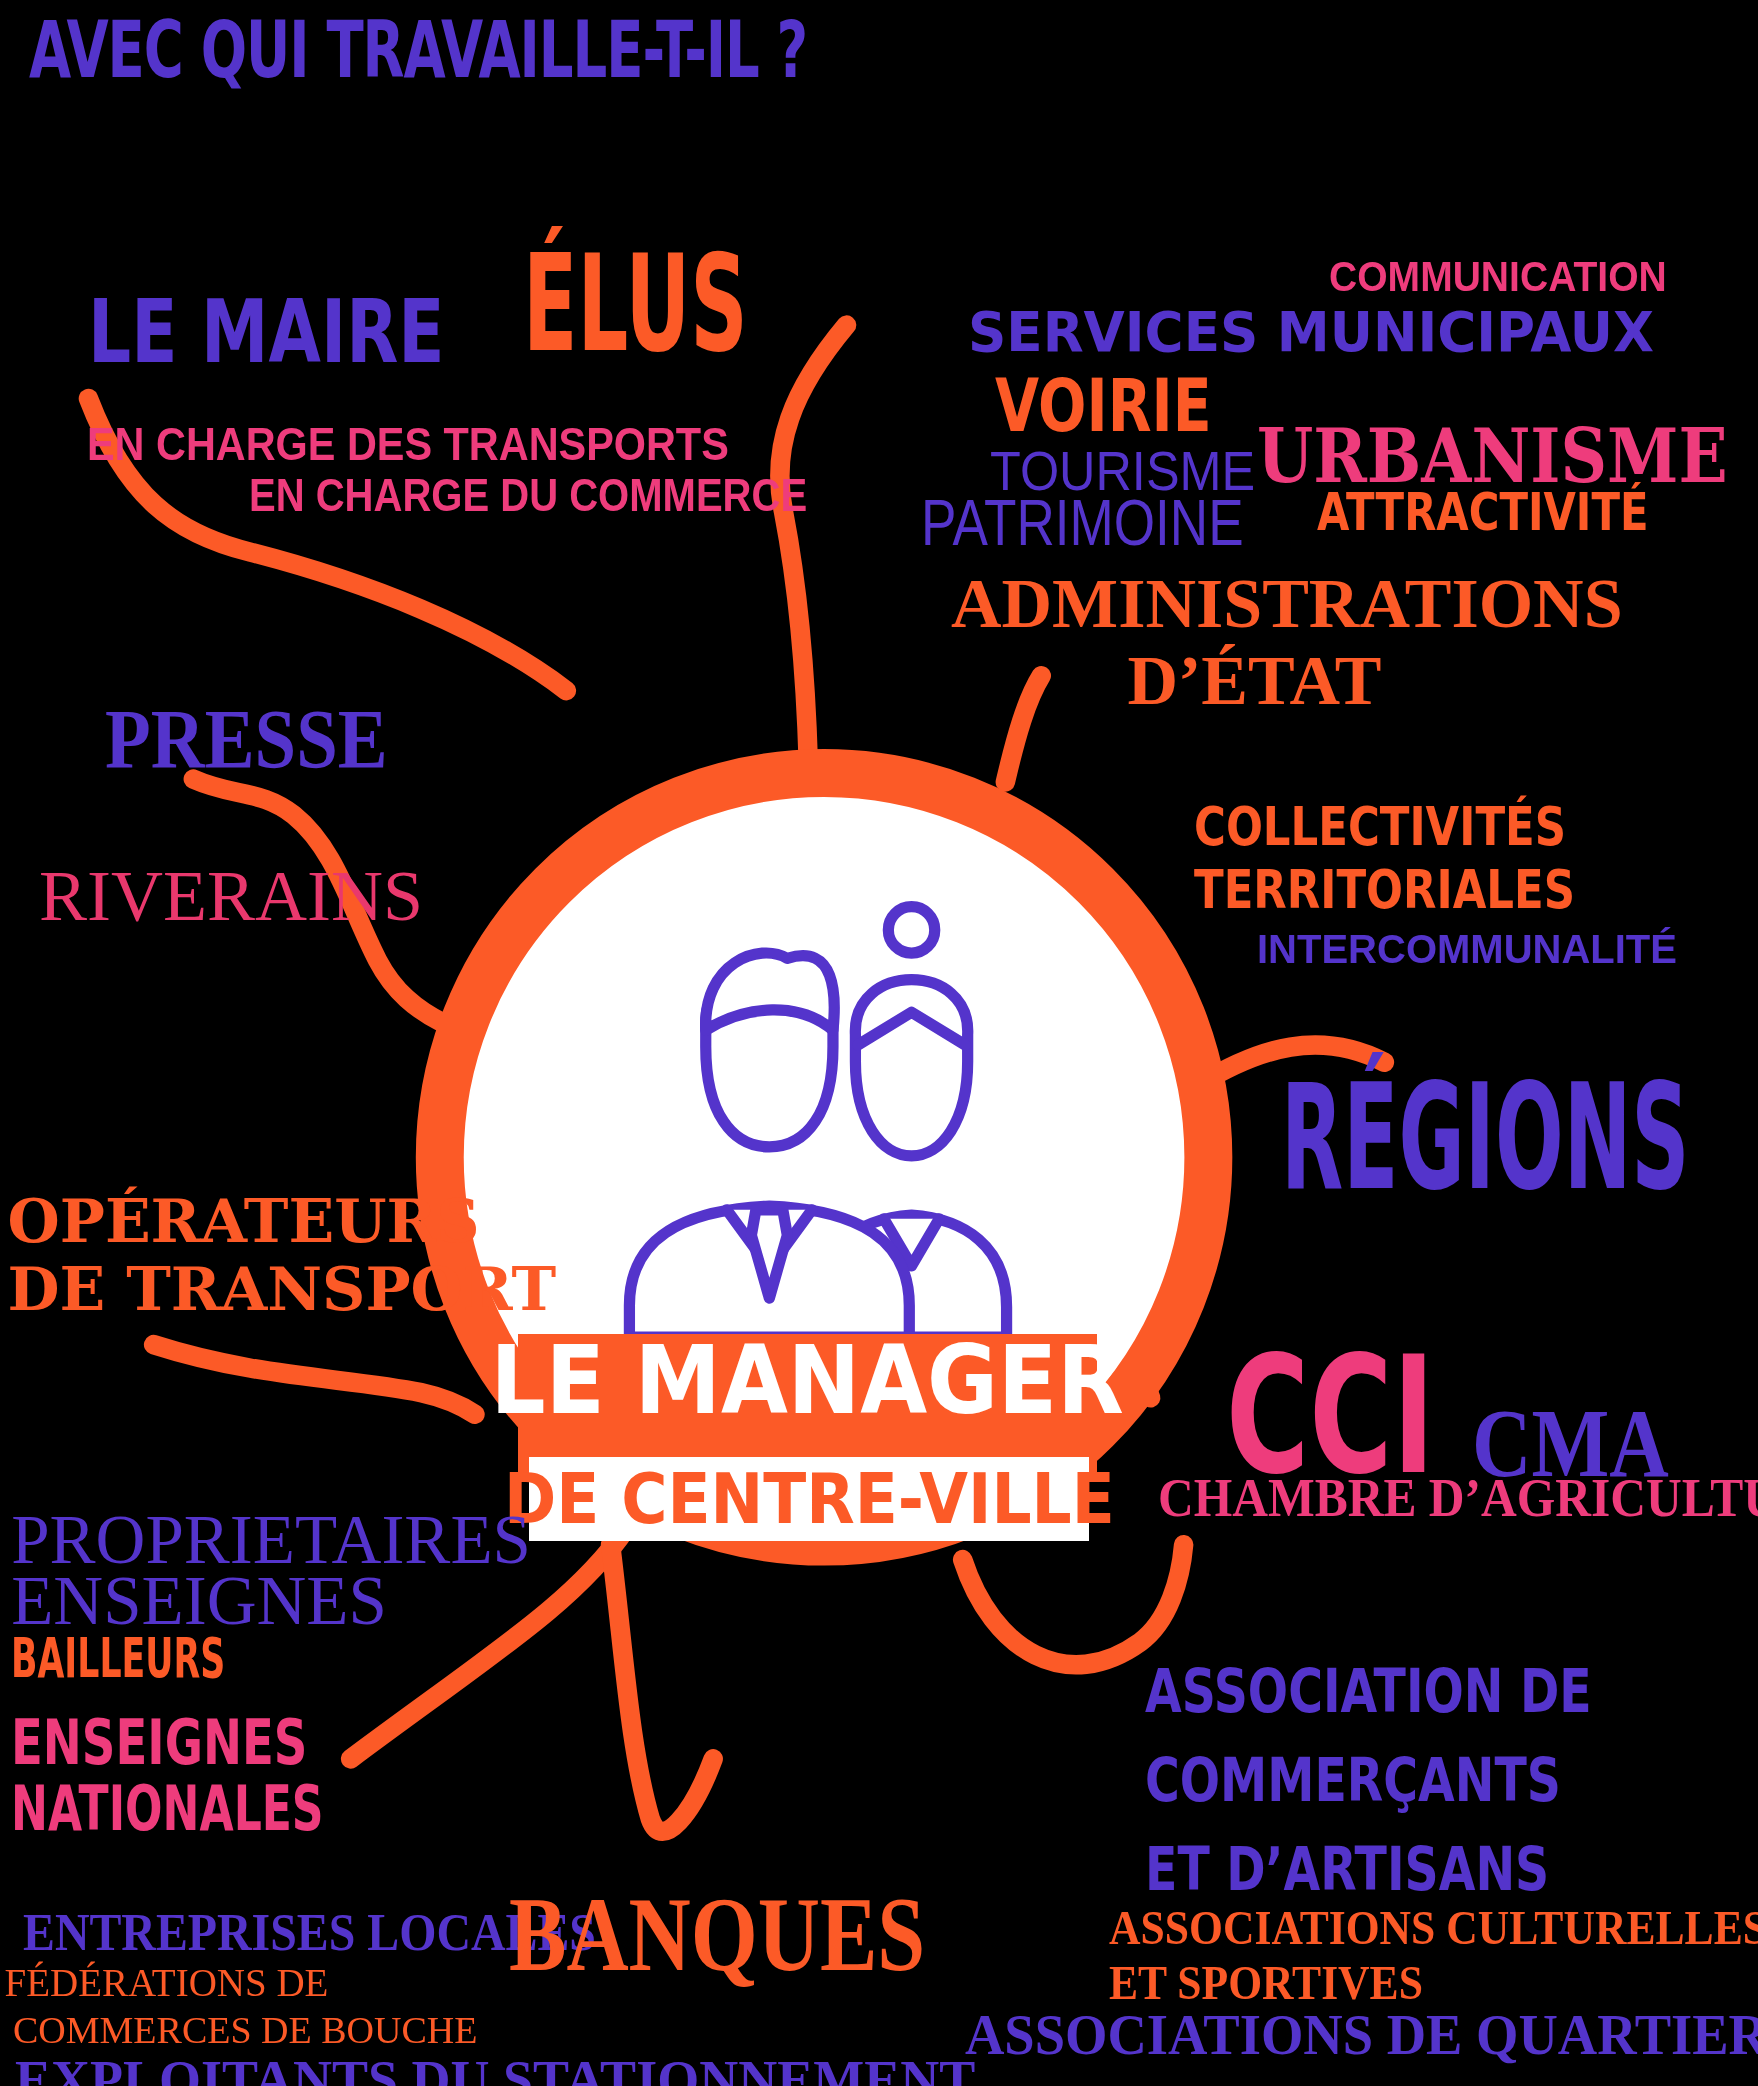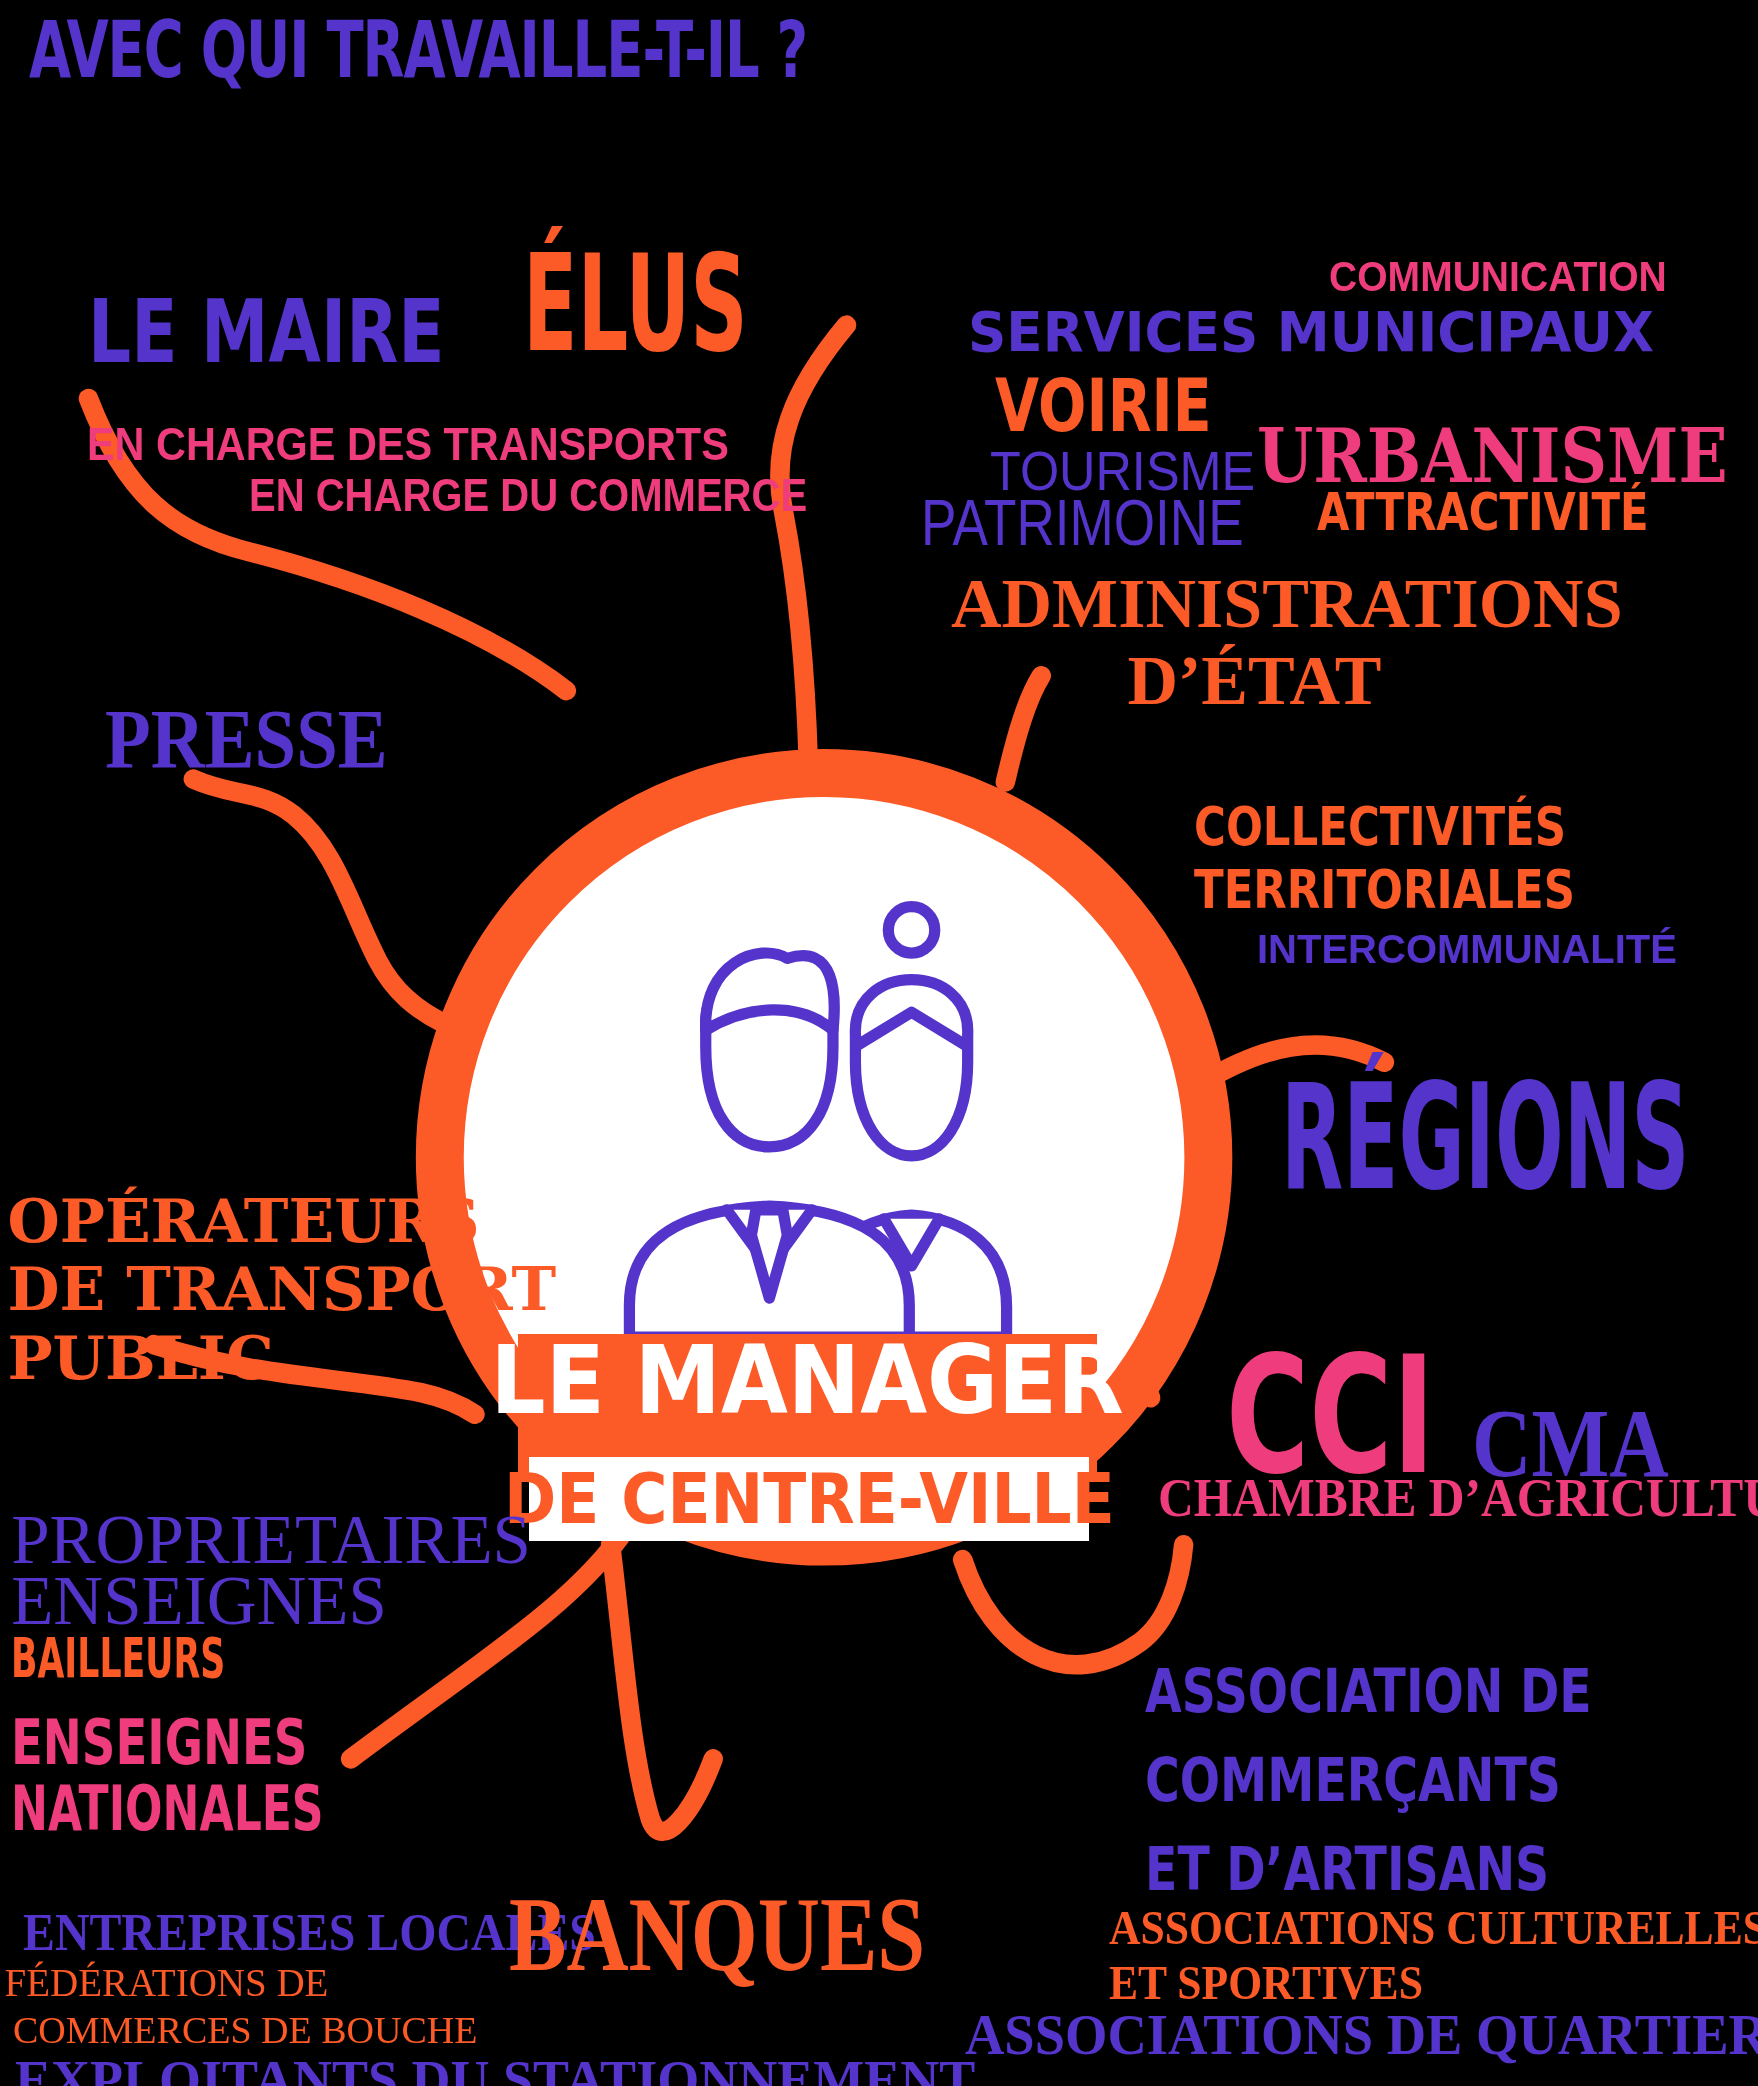--- a/index.html
+++ b/index.html
@@ -125,25 +125,25 @@
     <span>ASSOCIATION DE</span>
     <span>COMMERÇANTS</span>
     <span>ET D’ARTISANS</span>
   </div>
 
   <div class="t serif-bold orange" style="left:1109px;top:1903px;font-size:49px;transform:scaleX(0.89);">ASSOCIATIONS CULTURELLES</div>
   <div class="t serif-bold orange" style="left:1109px;top:1958px;font-size:49px;transform:scaleX(0.89);">ET SPORTIVES</div>
   <div class="t serif-bold purple" style="left:965px;top:2006px;font-size:58px;transform:scaleX(0.94);">ASSOCIATIONS DE QUARTIER</div>
 
   <div class="t serif-bold purple" style="left:105px;top:697px;font-size:85px;transform:scaleX(0.88);">PRESSE</div>
+  <div class="t serif rose" style="left:39px;top:860px;font-size:72px;">RIVERAINS</div>
 
   <div class="t slab orange lines" style="left:7.5px;top:1187px;font-size:60px;line-height:1.14;">
     <span>OPÉRATEURS</span>
     <span>DE TRANSPORT</span>
-    <span>PUBLIC</span>
   </div>
 
   <div class="t serif purple" style="left:11.2px;top:1506px;font-size:69px;">PROPRIETAIRES</div>
   <div class="t serif purple" style="left:11.2px;top:1567px;font-size:69px;">ENSEIGNES</div>
   <div class="t sans-black orange" style="left:11.2px;top:1630px;font-size:56px;transform:scaleX(0.62);">BAILLEURS</div>
 
   <div class="t sans-black pink" style="left:11.2px;top:1711px;font-size:63px;transform:scaleX(0.74);">ENSEIGNES</div>
   <div class="t sans-black pink" style="left:11.2px;top:1777px;font-size:63px;transform:scaleX(0.70);">NATIONALES</div>
 
   <div class="t serif-bold purple" style="left:22.5px;top:1907px;font-size:52px;transform:scaleX(0.92);">ENTREPRISES LOCALES</div>

